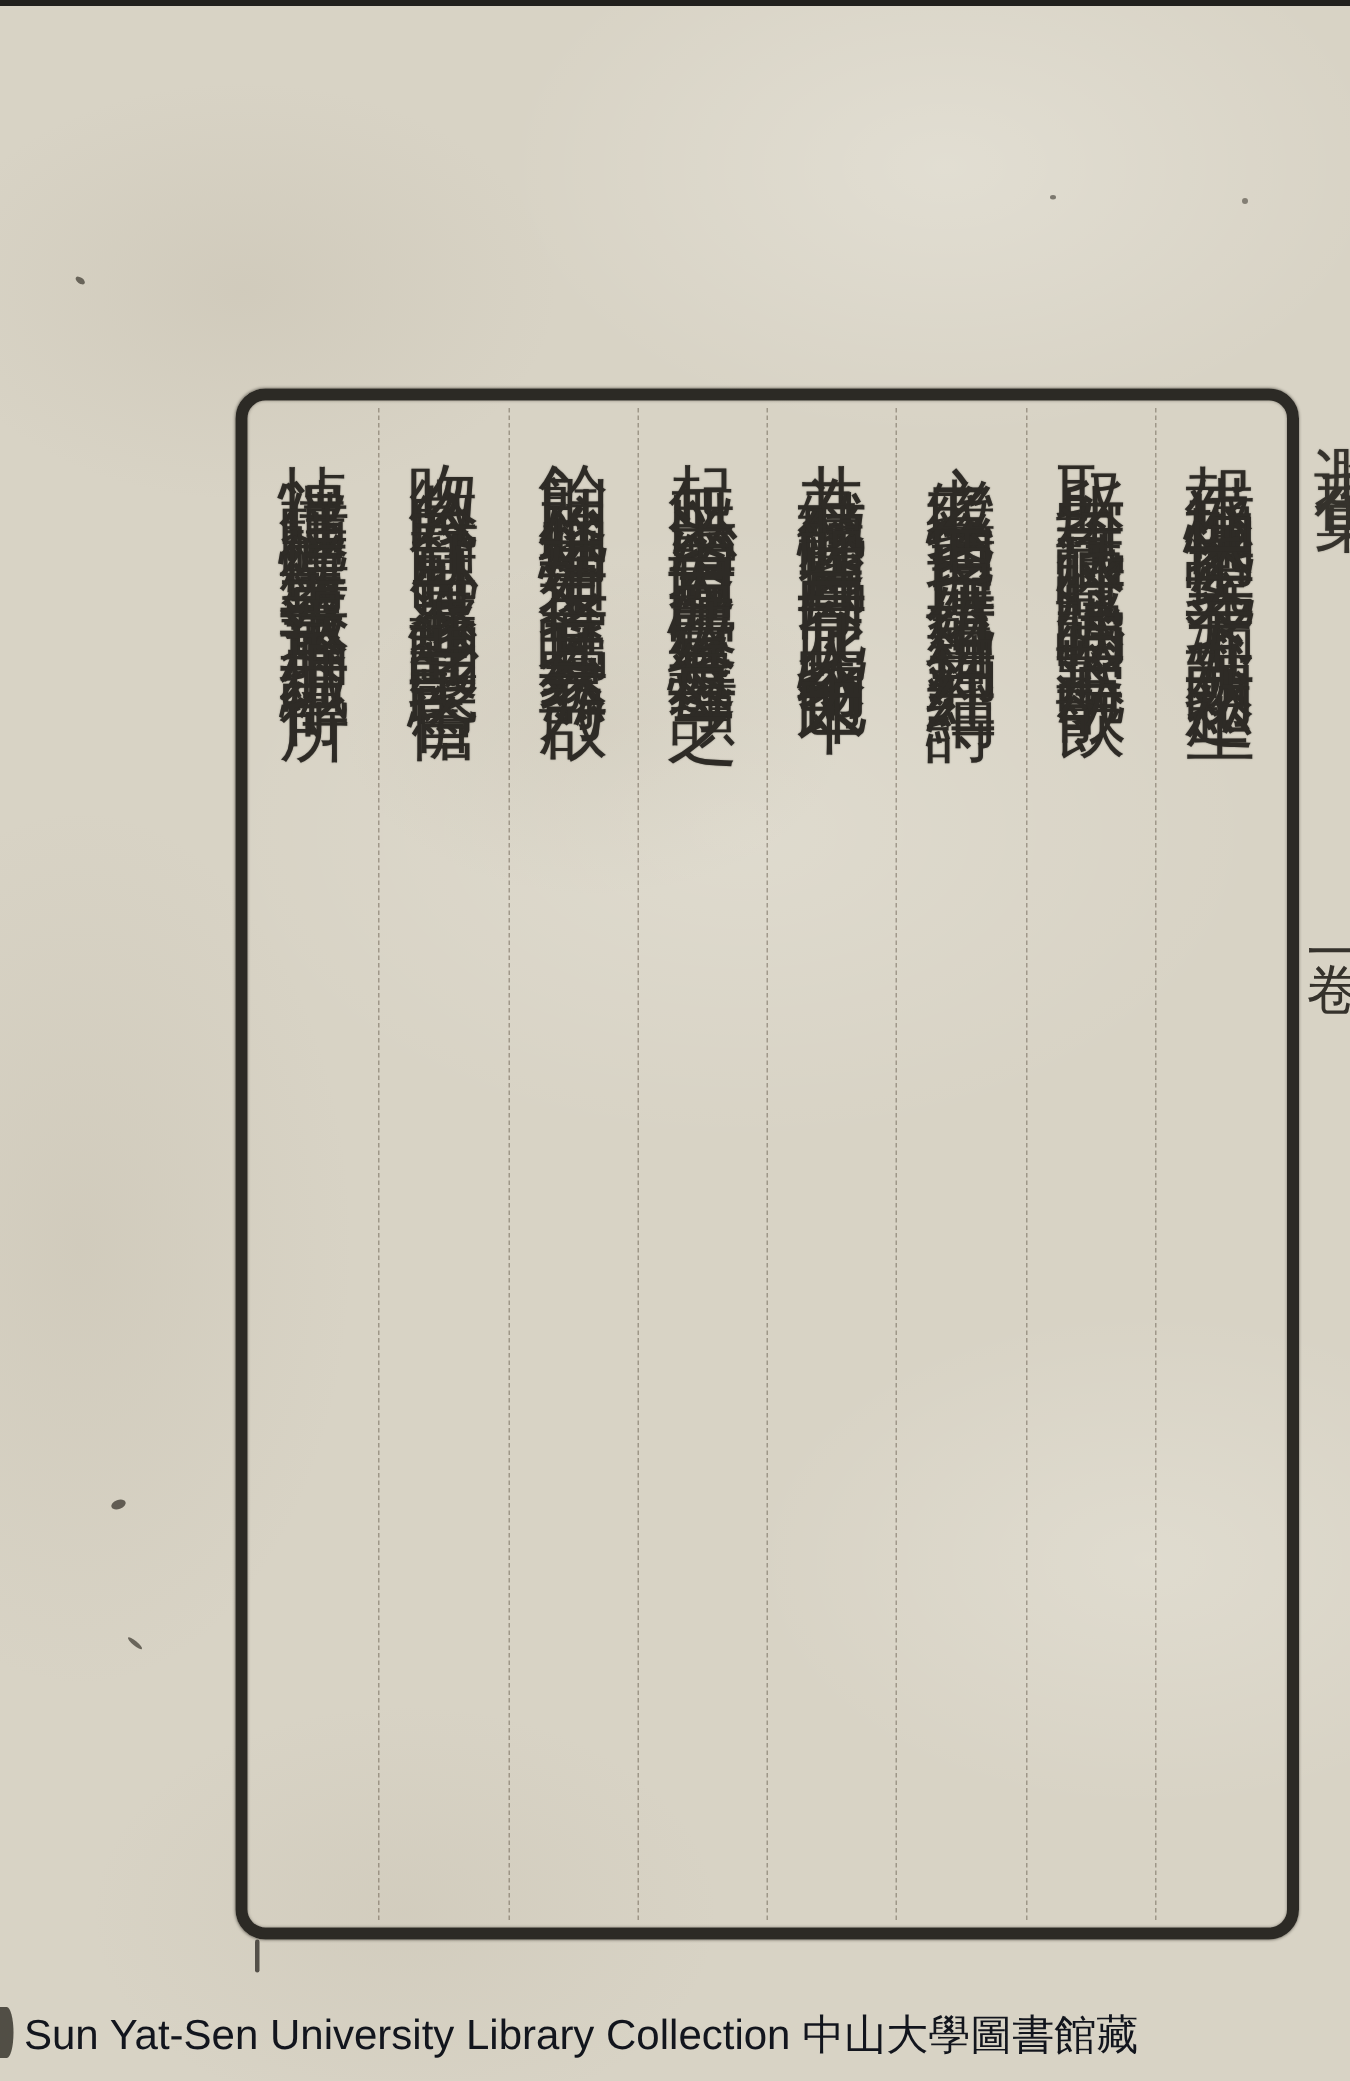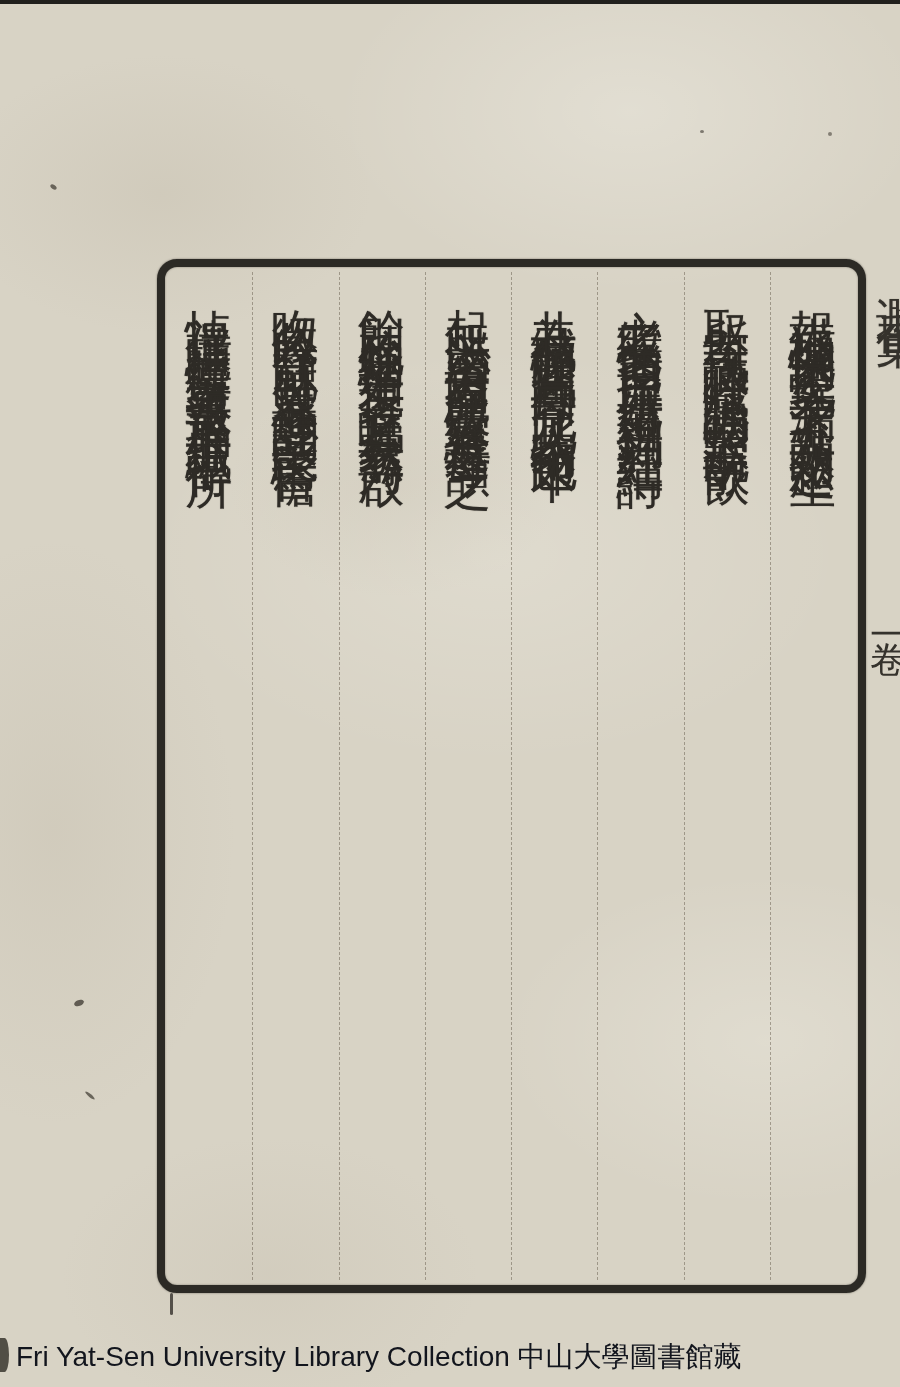--- a/index.html
+++ b/index.html
@@ -123,16 +123,16 @@
     <span class="col-text">悼遣僕馳賻従厚敦事報還於手押緘中得所</span>
   </div>
 </div>
 
 <div class="frame-tick"></div>
 
 <div class="margin-title">遯香集</div>
 <div class="volume-label">卷一</div>
 
 <div class="caption">
-  <span>Fri Yat-Sen University Library Collection</span>
+  <span>Sun Yat-Sen University Library Collection</span>
   <span> </span>
   <span>中山大學圖書館藏</span>
 </div>
 
 </body></html>

